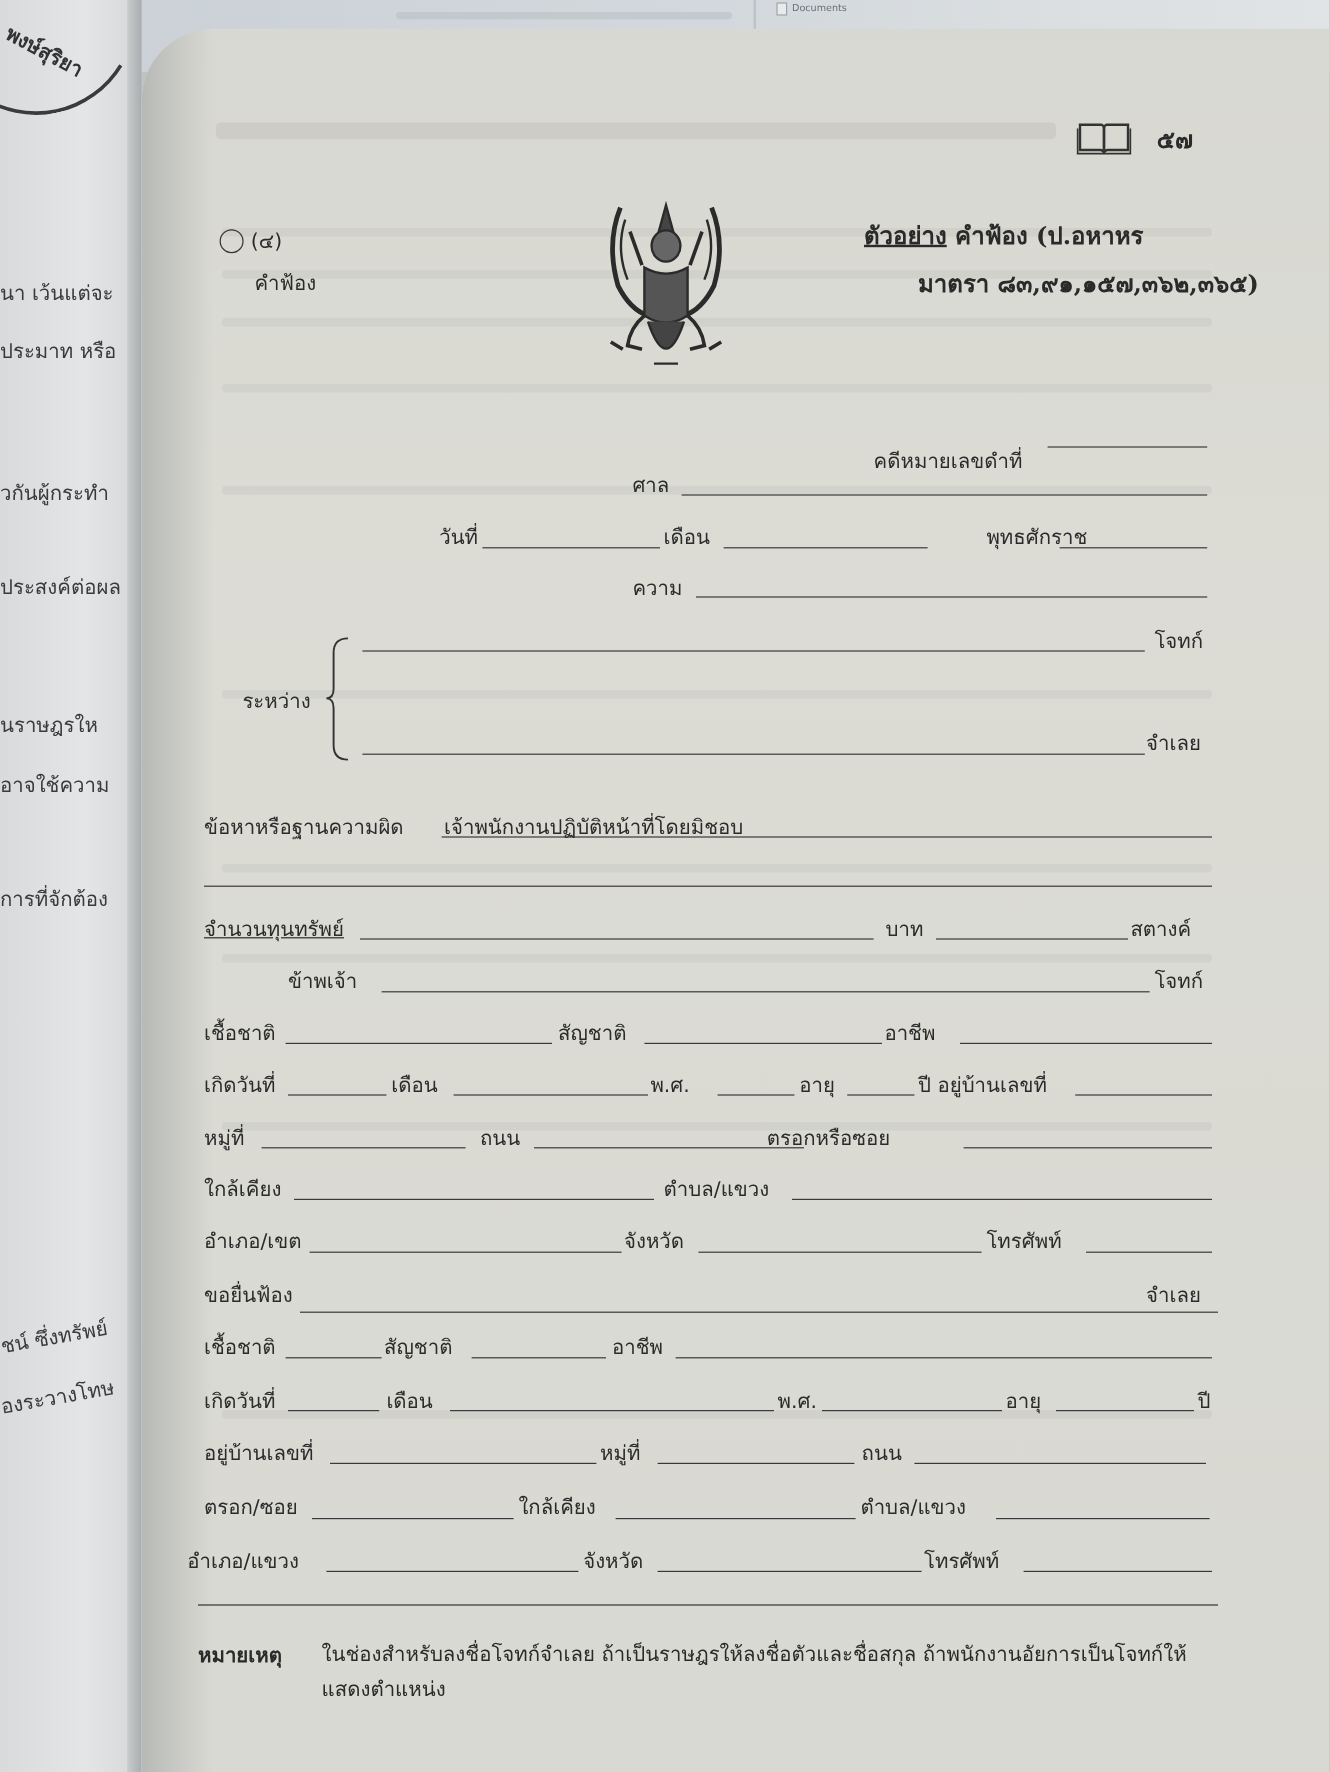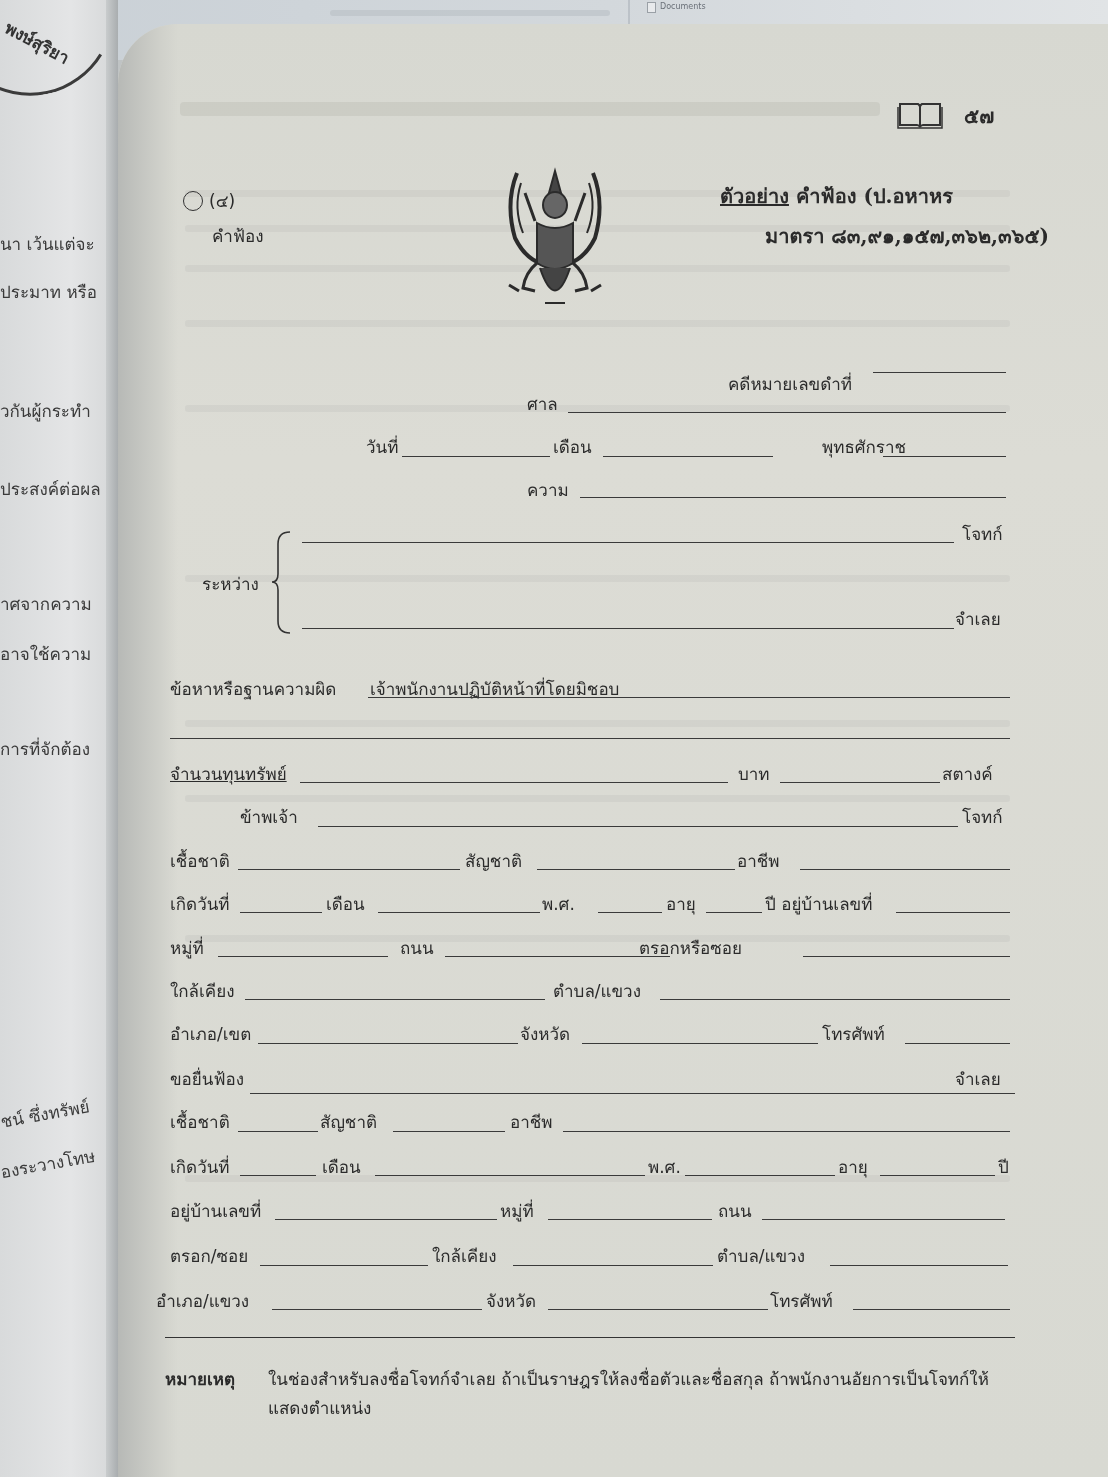--- a/index.html
+++ b/index.html
@@ -132,21 +132,21 @@
   <div class="doc-label">Documents</div>
 </div>
 
 <div class="left-page">
   <div class="left-arc"></div>
   <div class="left-header"><span>า</span>&nbsp;&nbsp;<span>พงษ์สุริยา</span></div>
   <div class="left-line" style="left:0;top:230px;">นา  เว้นแต่จะ</div>
   <div class="left-line" style="left:0;top:278px;">ประมาท  หรือ</div>
   <div class="left-line" style="left:0;top:397px;text-align:right;">วกันผู้กระทำ</div>
   <div class="left-line" style="left:0;top:475px;">ประสงค์ต่อผล</div>
-  <div class="left-line" style="left:0;top:590px;">าศจากความ</div>
+  <div class="left-line" style="left:0;top:590px;">นราษฎรให</div>
   <div class="left-line" style="left:0;top:640px;">อาจใช้ความ</div>
   <div class="left-line" style="left:0;top:735px;">การที่จักต้อง</div>
   <div class="left-line" style="left:0;top:1100px;transform:rotate(-10deg);">ชน์  ซึ่งทรัพย์</div>
   <div class="left-line" style="left:0;top:1150px;transform:rotate(-10deg);">องระวางโทษ</div>
   <div class="gutter"></div>
 </div>
 
 <div class="right-page"></div>
 <div class="page-curl"></div>
 

